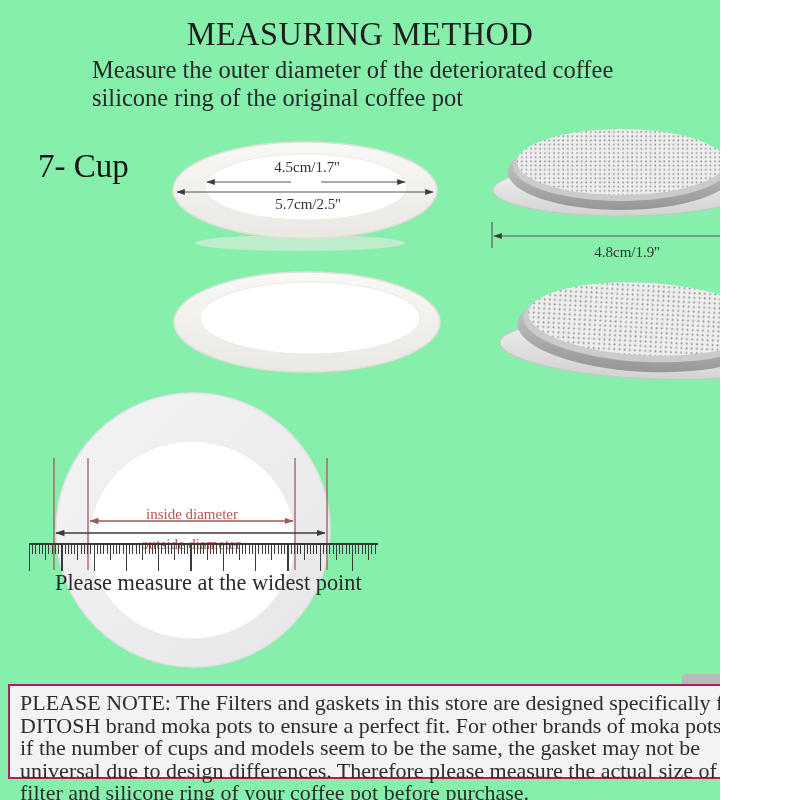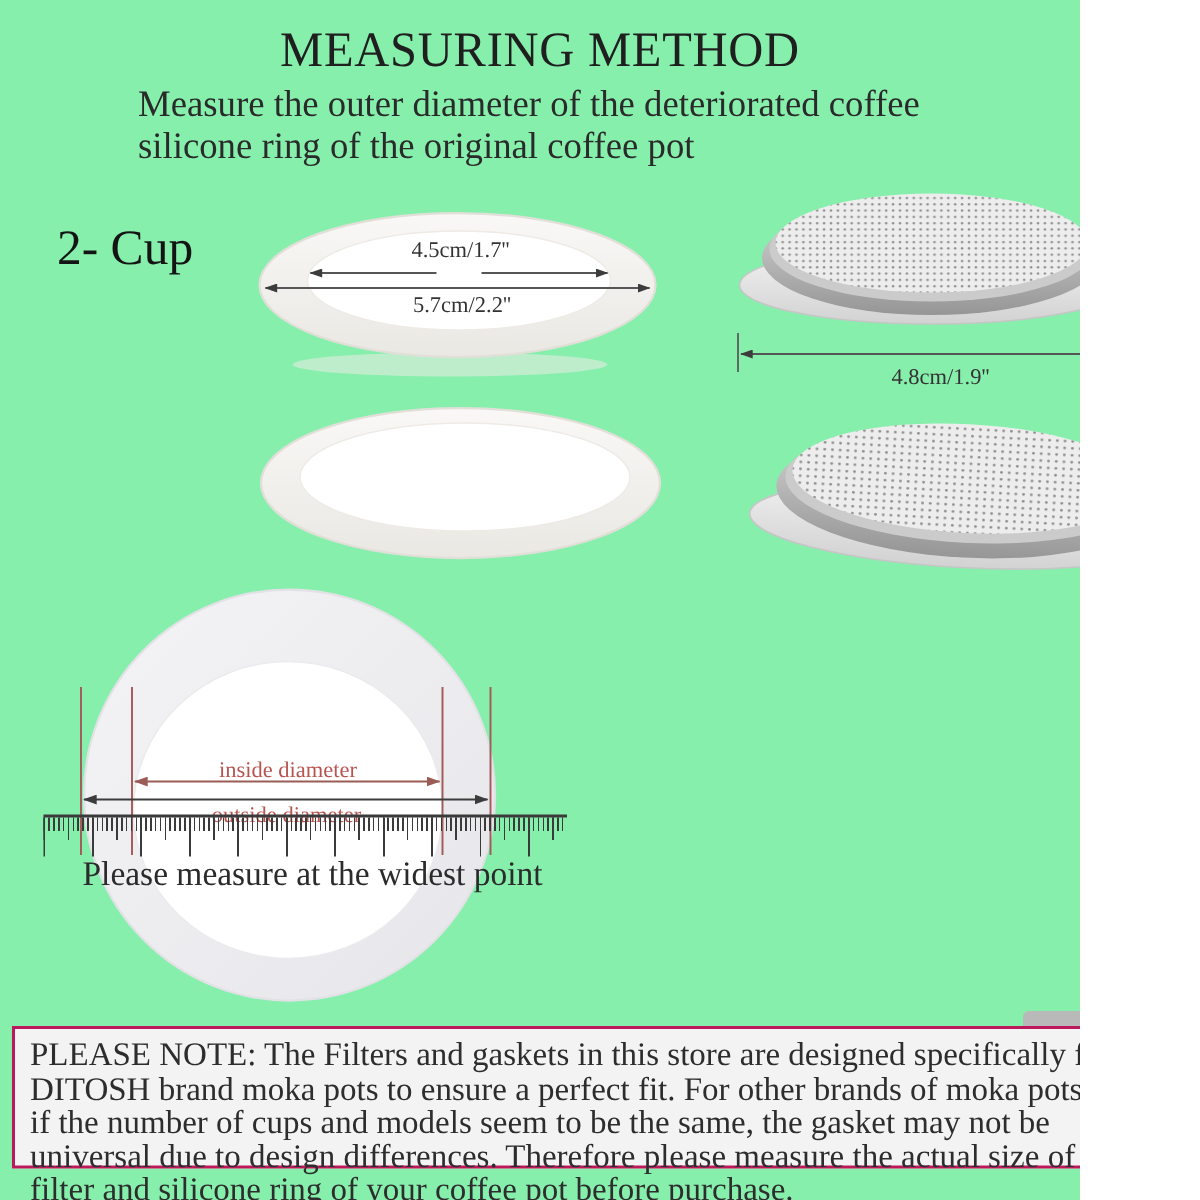--- a/index.html
+++ b/index.html
@@ -114,24 +114,24 @@
 
     <line x1="90" y1="521" x2="293" y2="521" stroke="#9a5c55" stroke-width="1.3" marker-start="url(#aLr)" marker-end="url(#aRr)"></line>
     <line x1="56" y1="533" x2="325" y2="533" stroke="#3c3c3c" stroke-width="1.3" marker-start="url(#aLd)" marker-end="url(#aRd)"></line>
   </svg>
 
   <div class="abs page-title layer2">MEASURING METHOD</div>
   <div class="abs subtitle layer2">
     <div>Measure the outer diameter of the deteriorated coffee</div>
     <div>silicone ring of the original coffee pot</div>
   </div>
-  <div class="abs cup-label layer2">2- Cup</div>
+  <div class="abs cup-label layer2">7- Cup</div>
 
   <div class="abs dim-text layer2" style="left:307px;top:159px;">4.5cm/1.7''</div>
-  <div class="abs dim-text layer2" style="left:308px;top:196px;">5.7cm/2.2''</div>
+  <div class="abs dim-text layer2" style="left:308px;top:196px;">5.7cm/2.5''</div>
   <div class="abs dim-text layer2" style="left:627px;top:244px;">4.8cm/1.9''</div>
 
   <div class="abs red-label layer2" style="left:192px;top:506px;">inside diameter</div>
   <div class="abs red-label layer2" style="left:191px;top:536px;">outside diameter</div>
 
   <div class="abs ruler layer2">
     <div class="ruler-line"></div>
     <div class="ticks-small"></div>
     <div class="ticks-med"></div>
     <div class="ticks-long"></div>

